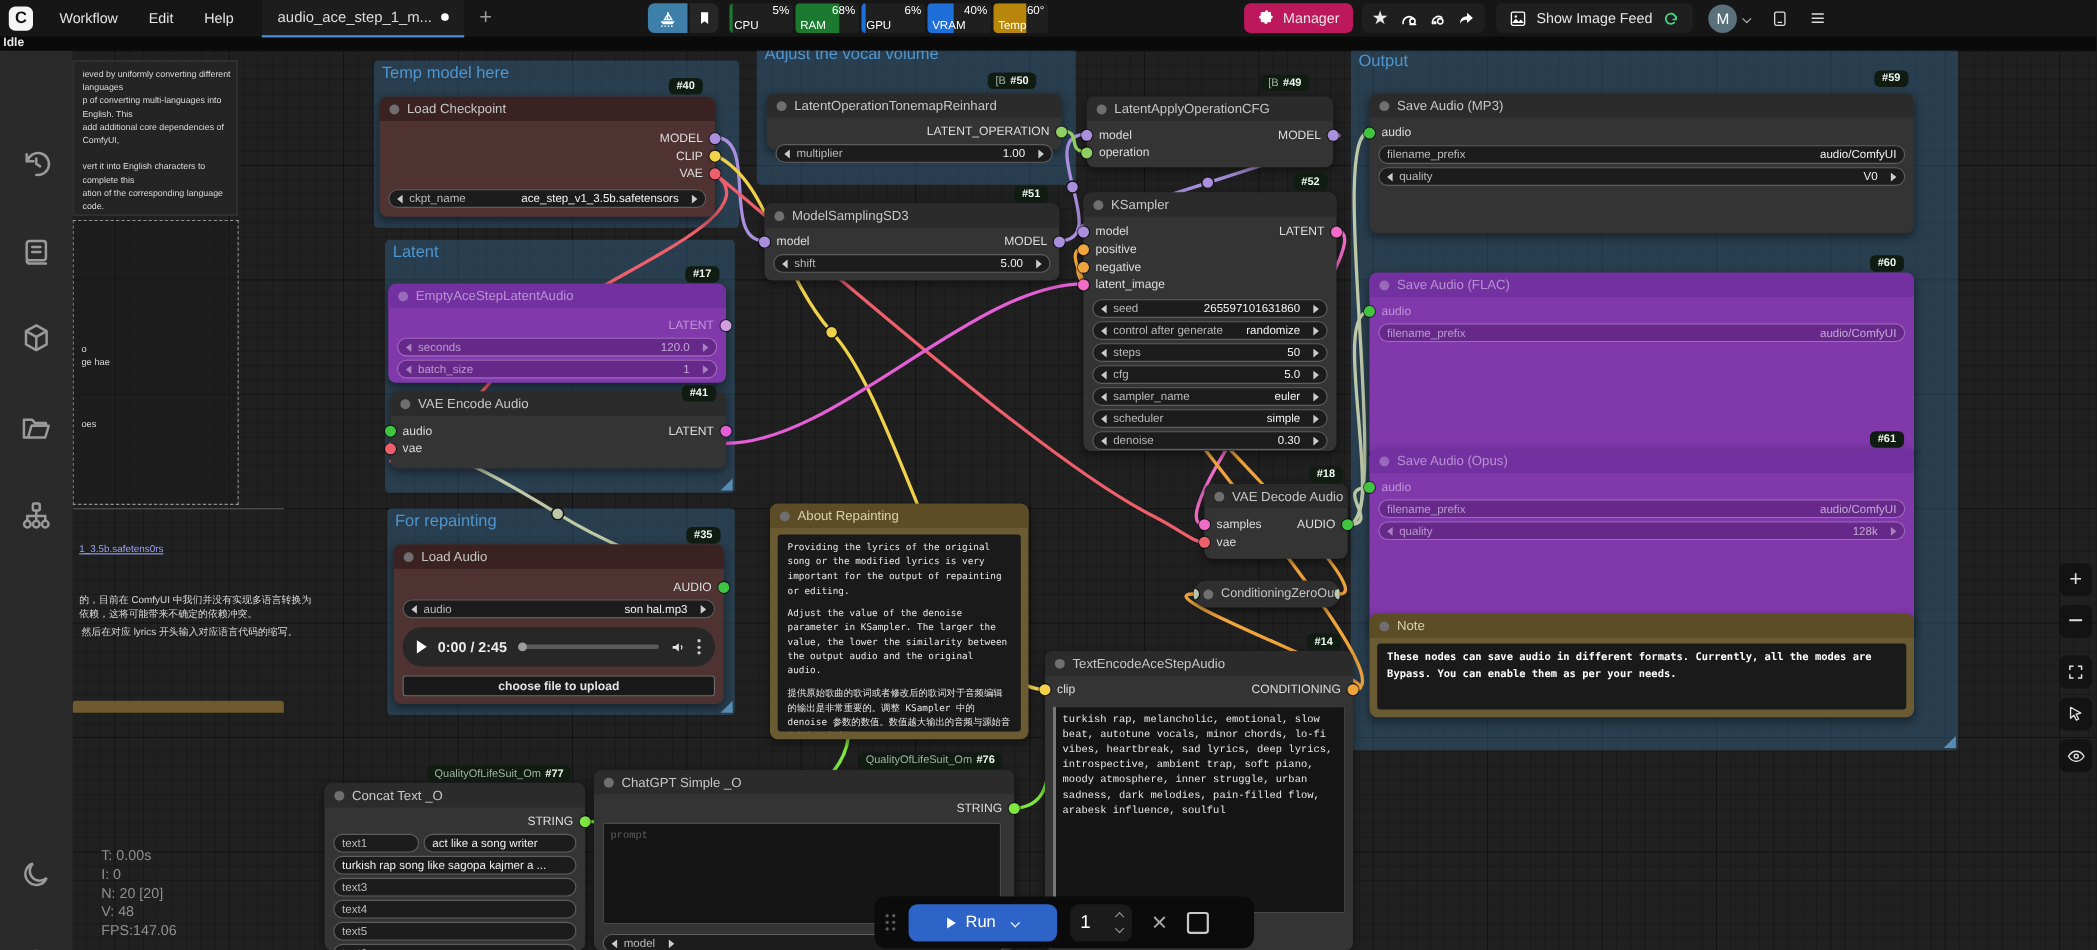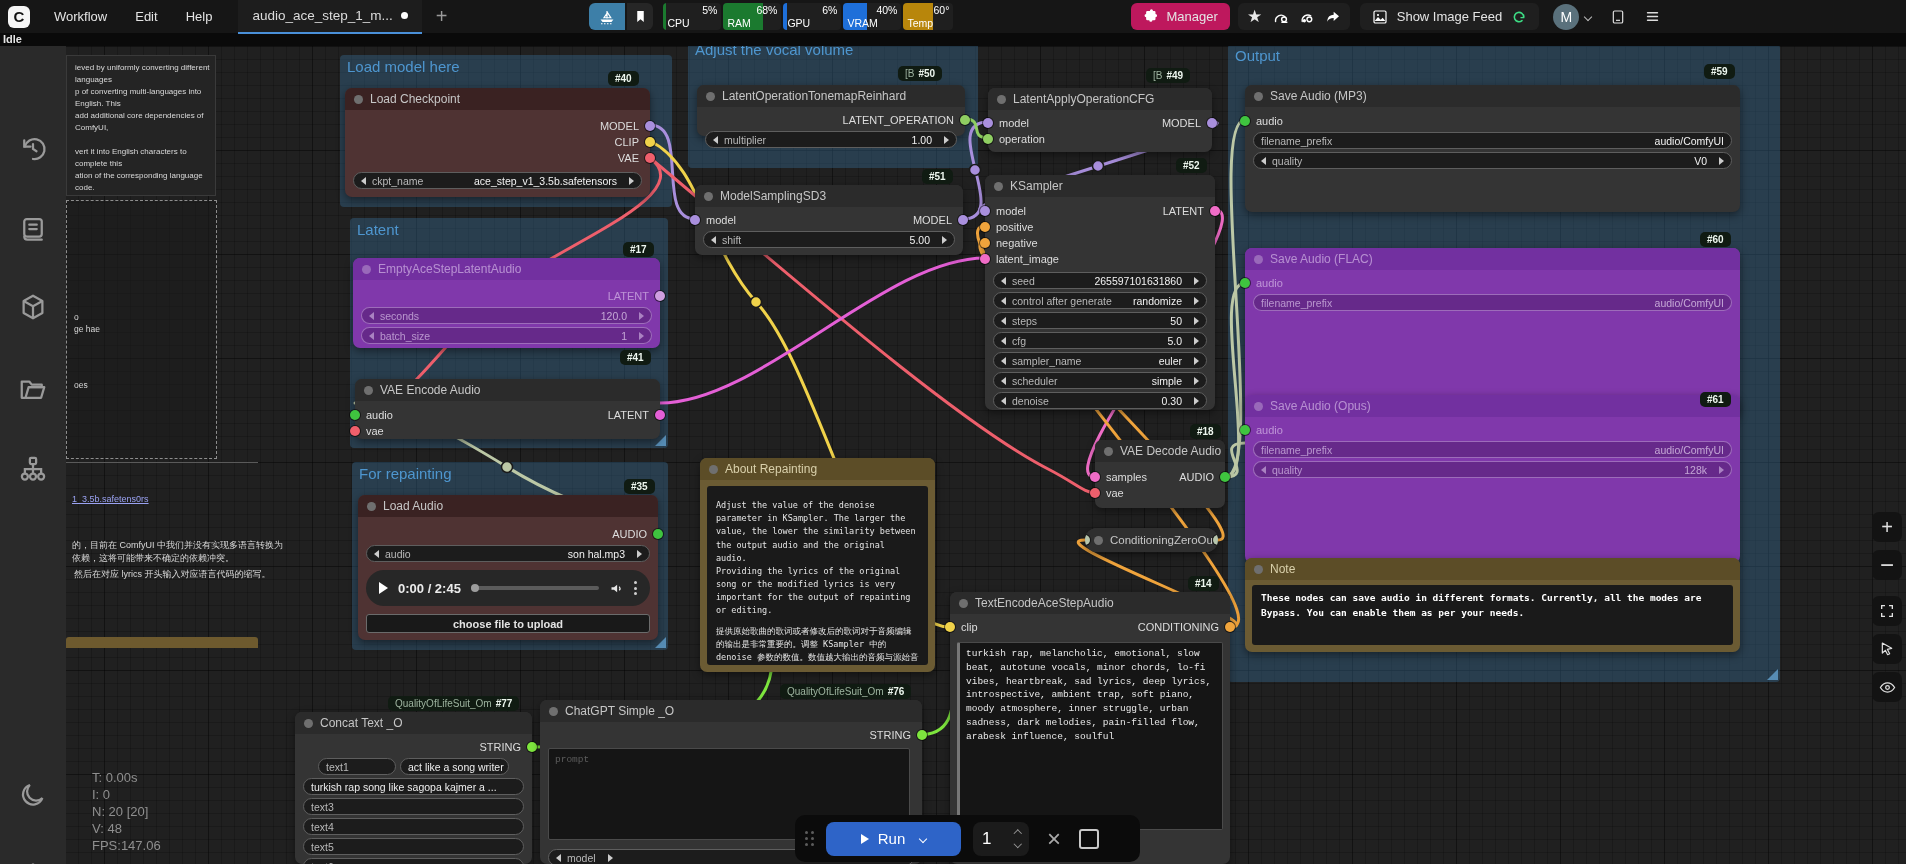--- a/index.html
+++ b/index.html
@@ -107,21 +107,21 @@
   .cnline{position:absolute;color:#d8d8d8;font-size:9px;z-index:1;white-space:nowrap}
   .linktext{position:absolute;color:#9aa2f2;font-size:9px;text-decoration:underline;z-index:1;white-space:nowrap}
 </style>
 </head>
 <body>
 
 <div id="canvas">
     <div id="world">
 
   <div class="group" style="left:340px;top:55px;width:332px;height:152px">
-    <div class="gtitle">Load model here</div>
+    <div class="gtitle">Temp model here</div>
       </div>
   <div class="group" style="left:688px;top:38px;width:290px;height:130px">
     <div class="gtitle">Adjust the vocal volume</div>
       </div>
   <div class="group" style="left:350px;top:218px;width:318px;height:230px">
     <div class="gtitle">Latent</div>
     <div class="gresize"></div>
       </div>
   <div class="group" style="left:352px;top:462px;width:316px;height:188px">
     <div class="gtitle">For repainting</div>
@@ -358,21 +358,21 @@
           <span class="arrR"></span>
         </div>
     <div class="widget">
           <span class="arrL"></span>
           <span>batch_size</span>
           <span class="wv">1</span>
           <span class="arrR"></span>
         </div>
   </div>
 
-  <div class="node" style="left:355px;top:379px;width:305px;height:60px">
+  <div class="node" style="left:355px;top:356px;width:305px;height:70px">
     <div class="nt">
           <span class="ndot"></span>
           <span>VAE Encode Audio</span>
         </div>
     <div class="srow dual" style="margin-top:6px">
           <span class="pin l" style="background:#3fc43f"></span>
           <span>audio</span>
           <span>LATENT</span>
           <span class="pin r" style="background:#e45fd6"></span>
         </div>
@@ -485,21 +485,21 @@
     <div class="srow" style="margin-top:5px">
           <span class="pin l" style="background:#3fc43f"></span>
           <span>audio</span>
         </div>
     <div class="widget">
           <span>filename_prefix</span>
           <span class="wv">audio/ComfyUI</span>
         </div>
   </div>
 
-  <div class="node purple" style="left:1245px;top:395px;width:495px;height:168px">
+  <div class="node purple" style="left:1245px;top:408px;width:495px;height:168px">
     <div class="nt">
           <span class="ndot"></span>
           <span>Save Audio (Opus)</span>
         </div>
     <div class="srow" style="margin-top:5px">
           <span class="pin l" style="background:#3fc43f"></span>
           <span>audio</span>
         </div>
     <div class="widget">
           <span>filename_prefix</span>
@@ -522,36 +522,36 @@
       <div>These nodes can save audio in different formats. Currently, all the modes are Bypass. You can enable them as per your needs.</div>
     </div>
   </div>
 
   <div class="node note" style="left:700px;top:458px;width:235px;height:214px">
     <div class="nt">
           <span class="ndot"></span>
           <span>About Repainting</span>
         </div>
     <div class="notebody" style="left:7px;top:28px;width:221px;height:179px;font-size:8.5px;font-weight:normal;color:#e6e6e6">
+      <div>Providing the lyrics of the original song or the modified lyrics is very important for the output of repainting or editing.</div>
       <div style="margin-top:7px">Adjust the value of the denoise parameter in KSampler. The larger the value, the lower the similarity between the output audio and the original audio.</div>
-      <div>Providing the lyrics of the original song or the modified lyrics is very important for the output of repainting or editing.</div>
       <div style="margin-top:7px">提供原始歌曲的歌词或者修改后的歌词对于音频编辑的输出是非常重要的。调整 KSampler 中的 denoise 参数的数值。数值越大输出的音频与源始音频的相似度越低</div>
     </div>
   </div>
 
   <div class="node" style="left:295px;top:712px;width:237px;height:152px">
     <div class="nt">
           <span class="ndot"></span>
           <span>Concat Text _O</span>
         </div>
     <div class="srow out" style="margin-top:5px">
           <span>STRING</span>
           <span class="pin r" style="background:#7ee63e"></span>
         </div>
-    <div style="display:flex;gap:4px;margin:3px 23px">
+    <div style="display:flex;gap:4px;margin:3px 8px">
       <div class="widget" style="margin:0;width:62px;flex:none">
             <span>text1</span>
           </div>
       <div class="widget" style="margin:0;flex:1">
             <span style="color:#eee">act like a song writer</span>
           </div>
     </div>
     <div class="widget">
           <span style="color:#eee">turkish rap song like sagopa kajmer a ...</span>
         </div>

